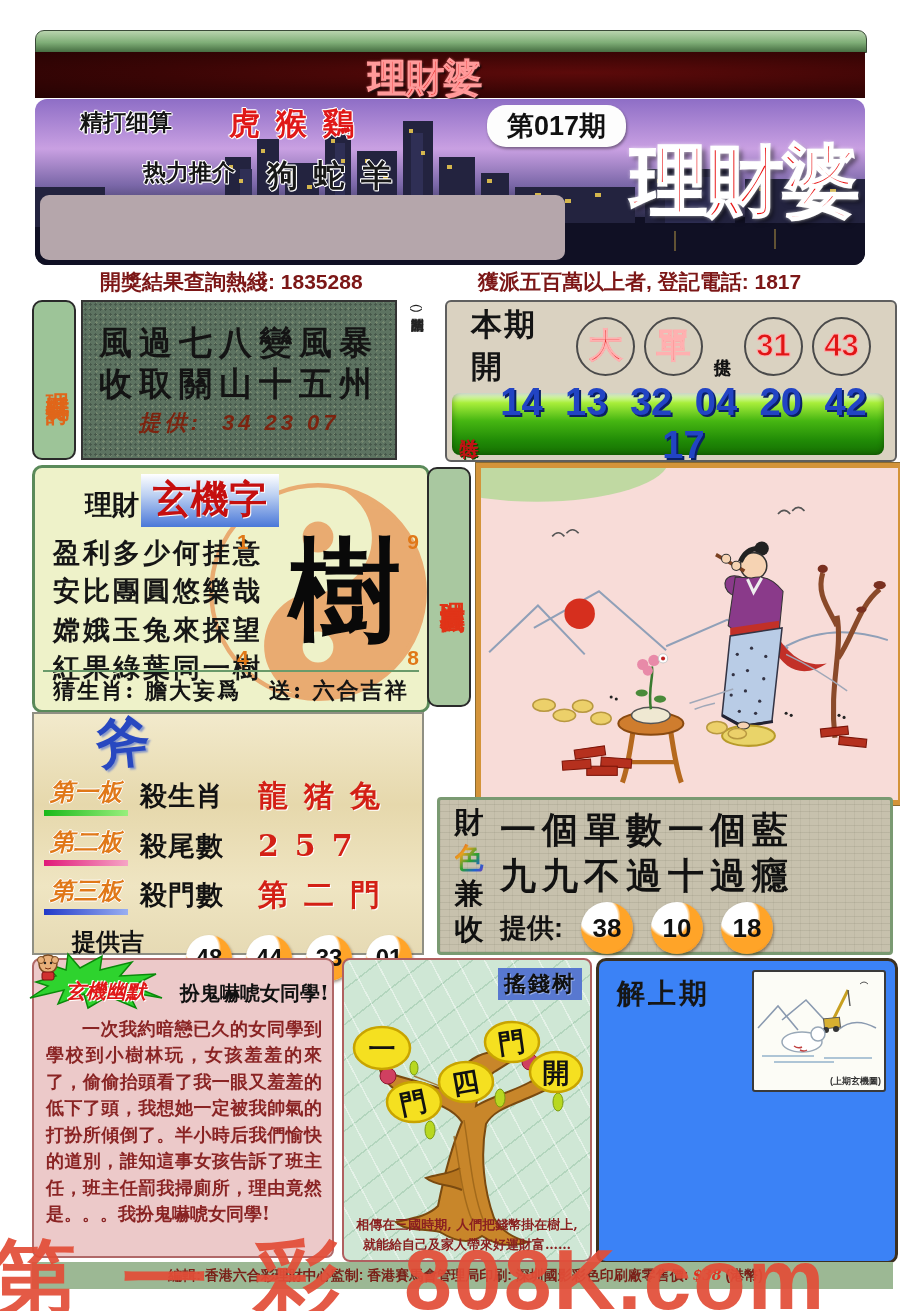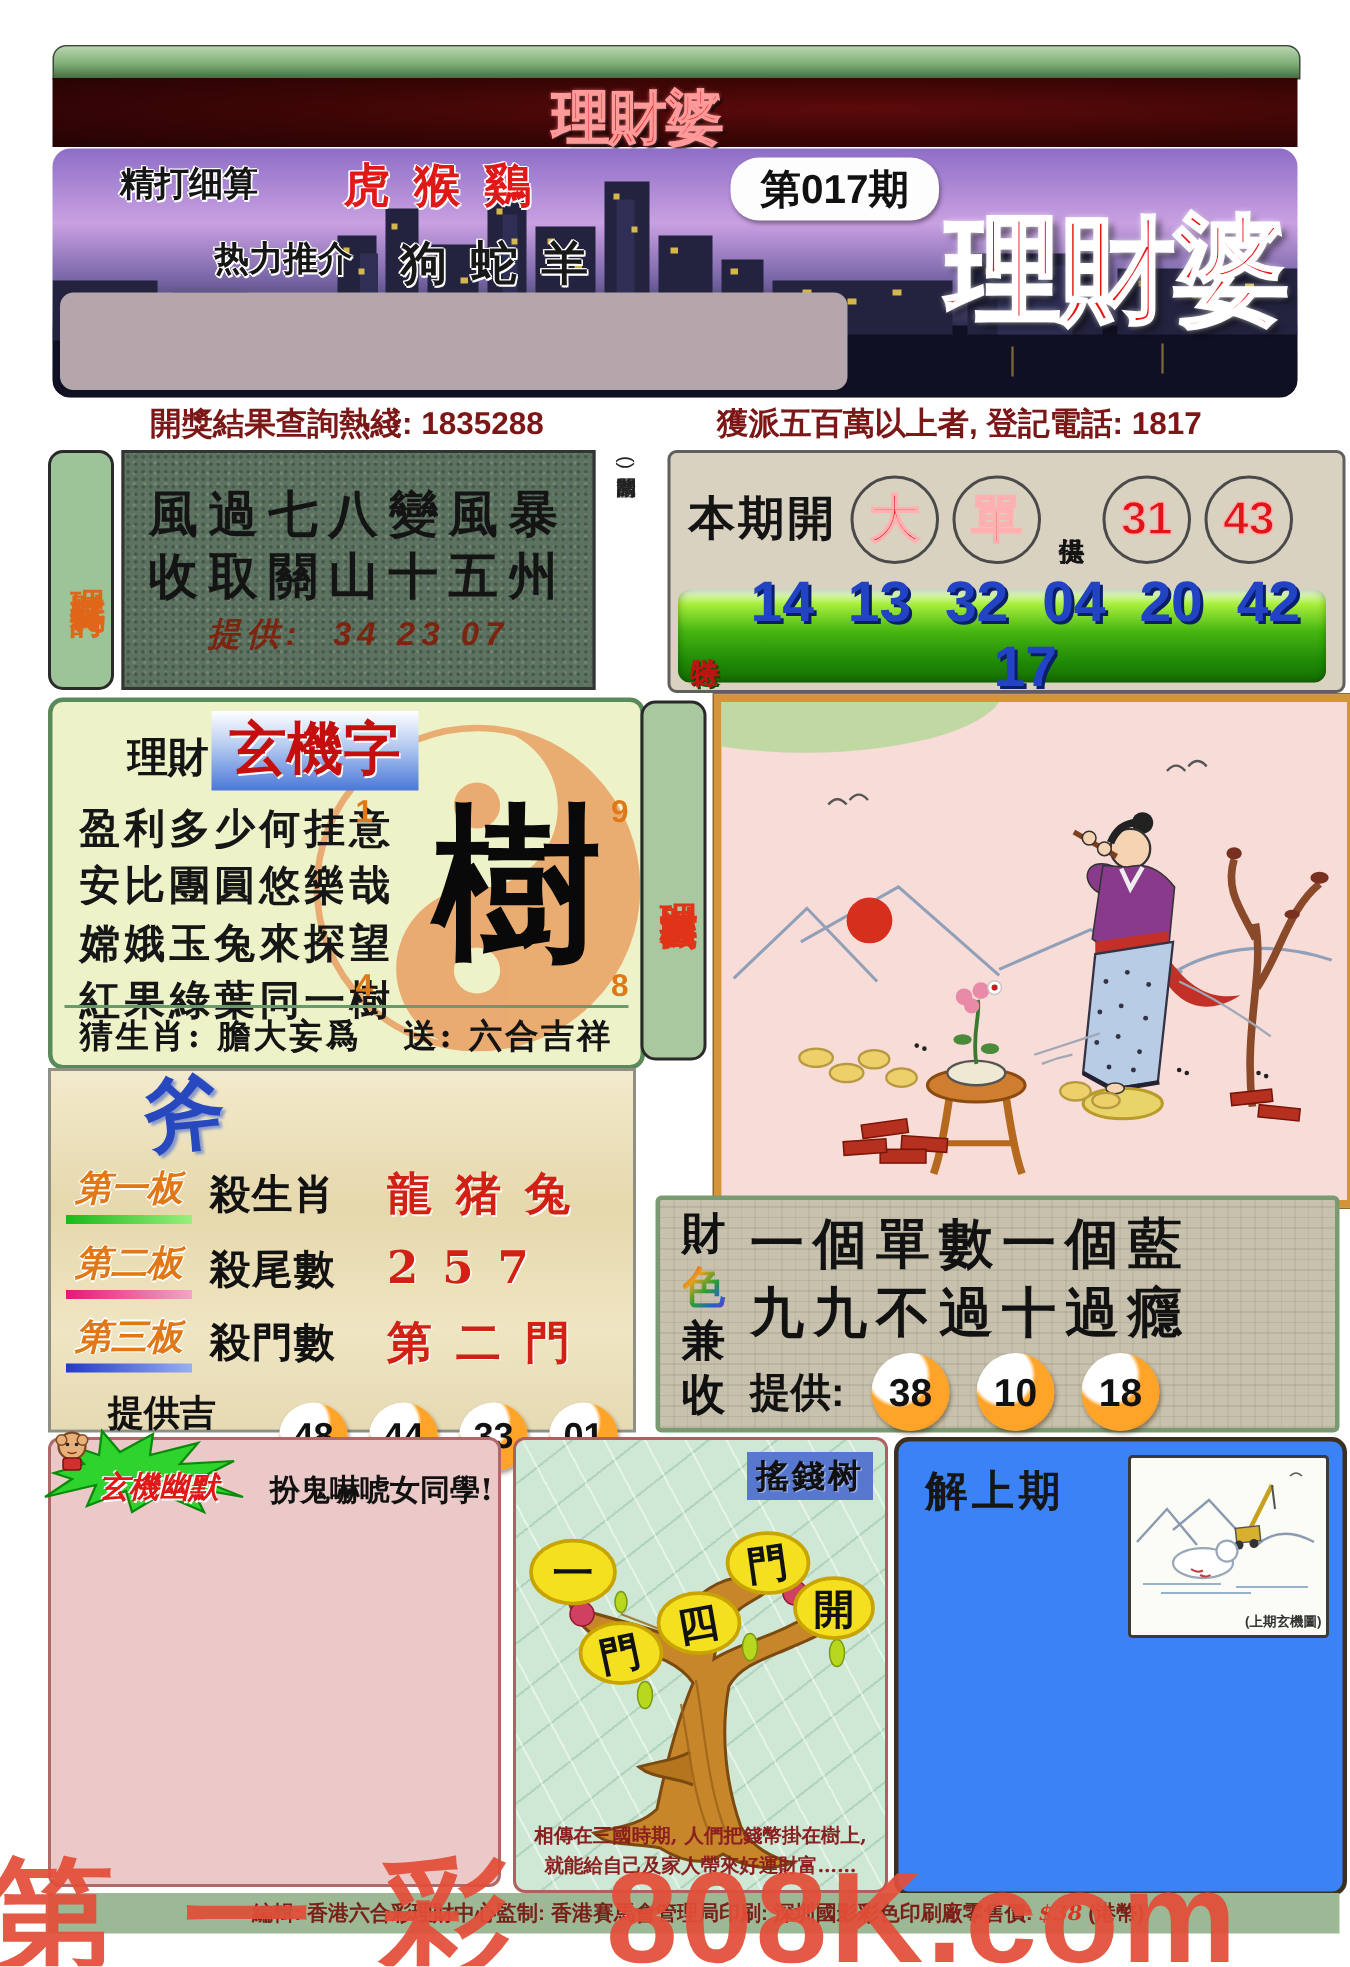--- a/index.html
+++ b/index.html
@@ -42,21 +42,21 @@
     background-image:radial-gradient(#47584b 1px,transparent 1.4px),radial-gradient(#74876f 1px,transparent 1.4px);
     background-size:5px 5px,7px 7px;background-position:0 0,3px 3px;
     display:flex;flex-direction:column;justify-content:center;align-items:center;}
   .scratch .pl{font-size:33px;font-weight:bold;color:#141414;letter-spacing:7px;line-height:1.25;}
   .scratch .pv{font-size:22px;font-weight:bold;color:#7c2410;letter-spacing:4px;margin-top:4px;font-style:italic;}
   .scratch-note{width:22px;font-size:13px;color:#222;writing-mode:vertical-rl;line-height:1.1;padding-top:4px;}
 
   
   .draw-box{left:445px;top:300px;width:448px;height:158px;border:2px solid #5f5f5f;border-radius:6px;
     background:#dad2c1;}
-  .draw-top{position:absolute;left:0;top:0;right:0;height:88px;display:flex;align-items:center;padding:0 12px;gap:9px;}
+  .draw-top{position:absolute;left:0;top:0;right:0;height:88px;display:flex;align-items:center;padding:0 24px;gap:9px;}
   .draw-prefix{font-size:31px;font-weight:bold;color:#141414;letter-spacing:2px;}
   .circ{width:55px;height:55px;border:2px solid #4a4a4a;border-radius:50%;display:flex;
     align-items:center;justify-content:center;flex:none;}
   .circ span{font-weight:bold;color:#e01515;-webkit-text-stroke:1px #ffb0b0;}
   .circ .ch{font-size:34px;}
   .circ .nu{font-size:31px;}
   .draw-provide{writing-mode:vertical-rl;text-orientation:upright;font-size:17px;font-weight:bold;color:#141414;}
   .special-bar{position:absolute;left:5px;right:11px;bottom:5px;height:62px;border-radius:8px;
     background:linear-gradient(180deg,#f2fff0 0%,#a8ee3a 16%,#46b612 45%,#1f8906 78%,#166e02 100%);
     display:flex;align-items:center;box-shadow:inset 0 0 6px rgba(0,0,0,.35);}
@@ -472,20 +472,21 @@
       <circle cx="20" cy="12" r="9" fill="#e8b07a" stroke="#7a4a20" stroke-width="1.5"></circle>
       <circle cx="13" cy="8" r="3.5" fill="#e8b07a" stroke="#7a4a20"></circle>
       <circle cx="27" cy="8" r="3.5" fill="#e8b07a" stroke="#7a4a20"></circle>
       <circle cx="17" cy="11" r="1.2" fill="#222"></circle>
         <circle cx="23" cy="11" r="1.2" fill="#222"></circle>
       <path d="M17,16 q3,2 6,0" stroke="#7a3010" fill="none"></path>
       <rect x="14" y="20" width="12" height="8" rx="2" fill="#d03030" stroke="#7a1010"></rect>
     </svg>
     <span class="humor-badge-text">玄機幽默</span>
     <span class="humor-title serif">扮鬼嚇唬女同學!</span>
+    <div class="humor-body serif">一次我約暗戀已久的女同學到學校到小樹林玩，女孩羞羞的來了，偷偷抬頭看了我一眼又羞羞的低下了頭，我想她一定被我帥氣的打扮所傾倒了。半小時后我們愉快的道別，誰知這事女孩告訴了班主任，班主任罰我掃廁所，理由竟然是。。。我扮鬼嚇唬女同學!</div>
   </div>
 
   <div class="abs tree-box">
     <span class="tree-title serif">搖錢树</span>
     <svg style="position:absolute;inset:0;" width="246" height="300" viewBox="0 0 246 300">
       <g fill="#c8862a" stroke="#7a4a10" stroke-width="2">
         <path d="M96,272 C80,268 62,272 52,262 C70,258 84,256 94,246 C100,216 108,186 118,162 C110,150 92,142 70,138 C52,134 40,122 36,110 C56,118 80,122 100,130 C108,118 118,104 134,96 C150,88 166,92 186,84 C176,98 162,104 150,112 C140,120 134,132 132,146 C148,136 168,132 186,122 C198,116 210,118 222,112 C214,126 198,132 184,138 C166,146 150,150 142,164 C136,196 140,230 150,258 C158,272 170,278 184,282 C166,288 150,284 138,276 C126,284 112,282 96,272 Z"></path>
         <path d="M118,230 C104,224 92,226 82,218 C94,214 106,214 116,208" fill="#b5741e"></path>
       </g>
       <g stroke="#9a6418" stroke-width="1.5" fill="none" opacity="0.8">

